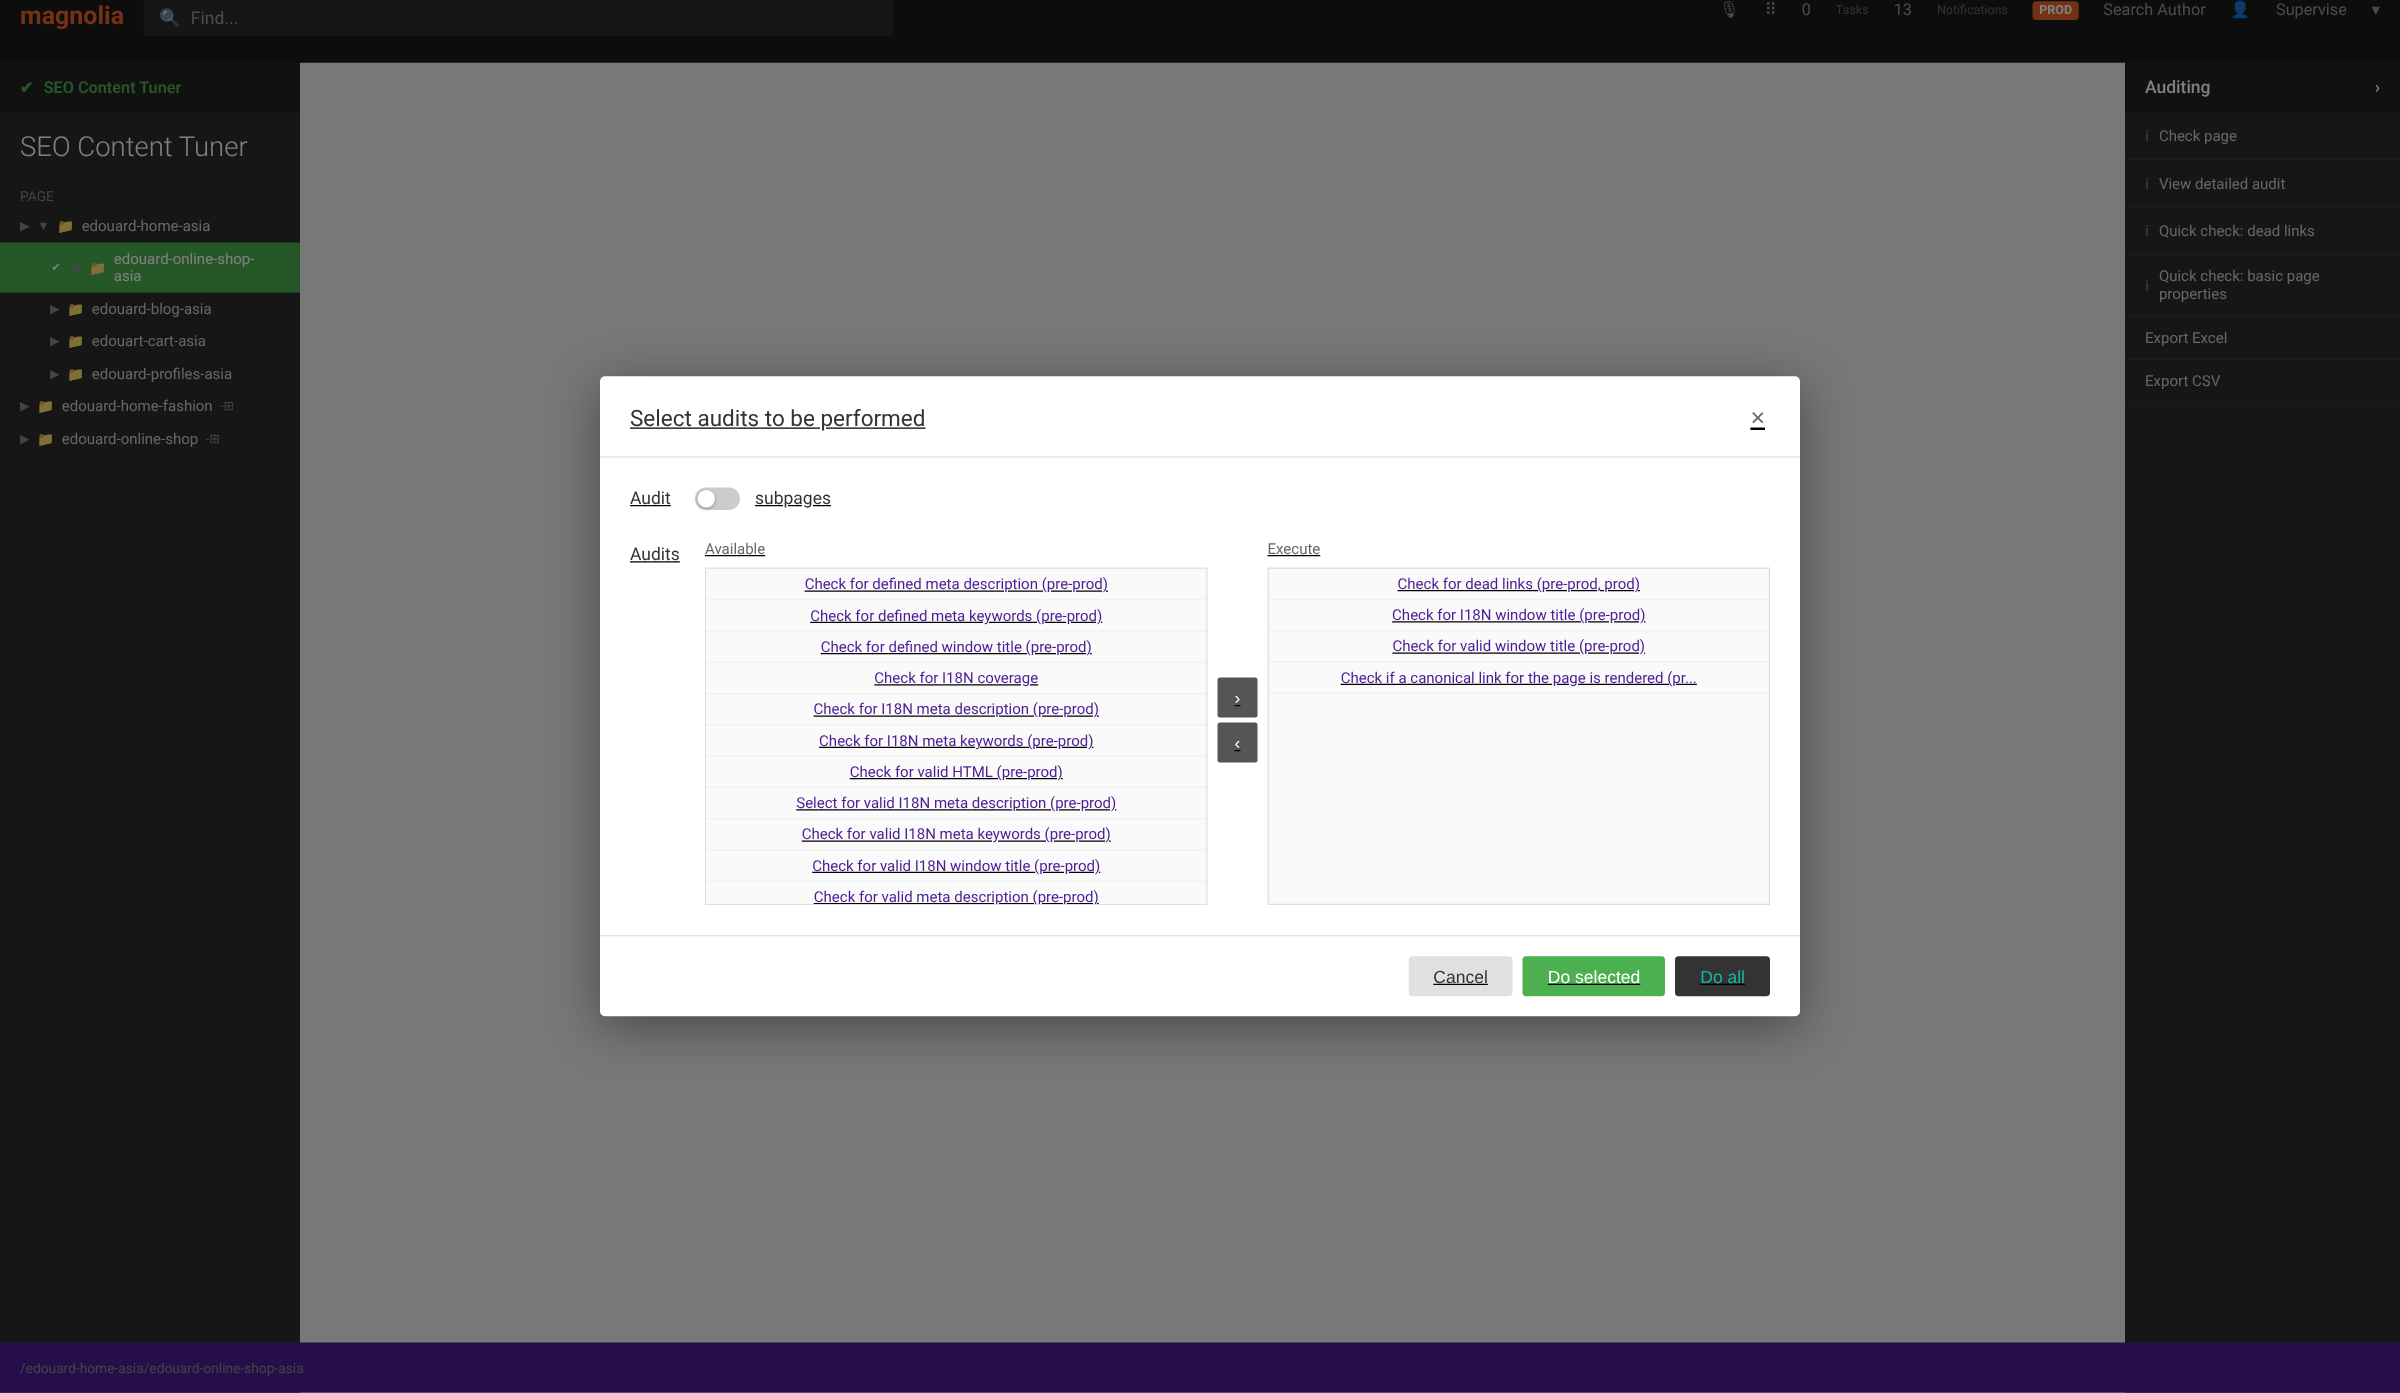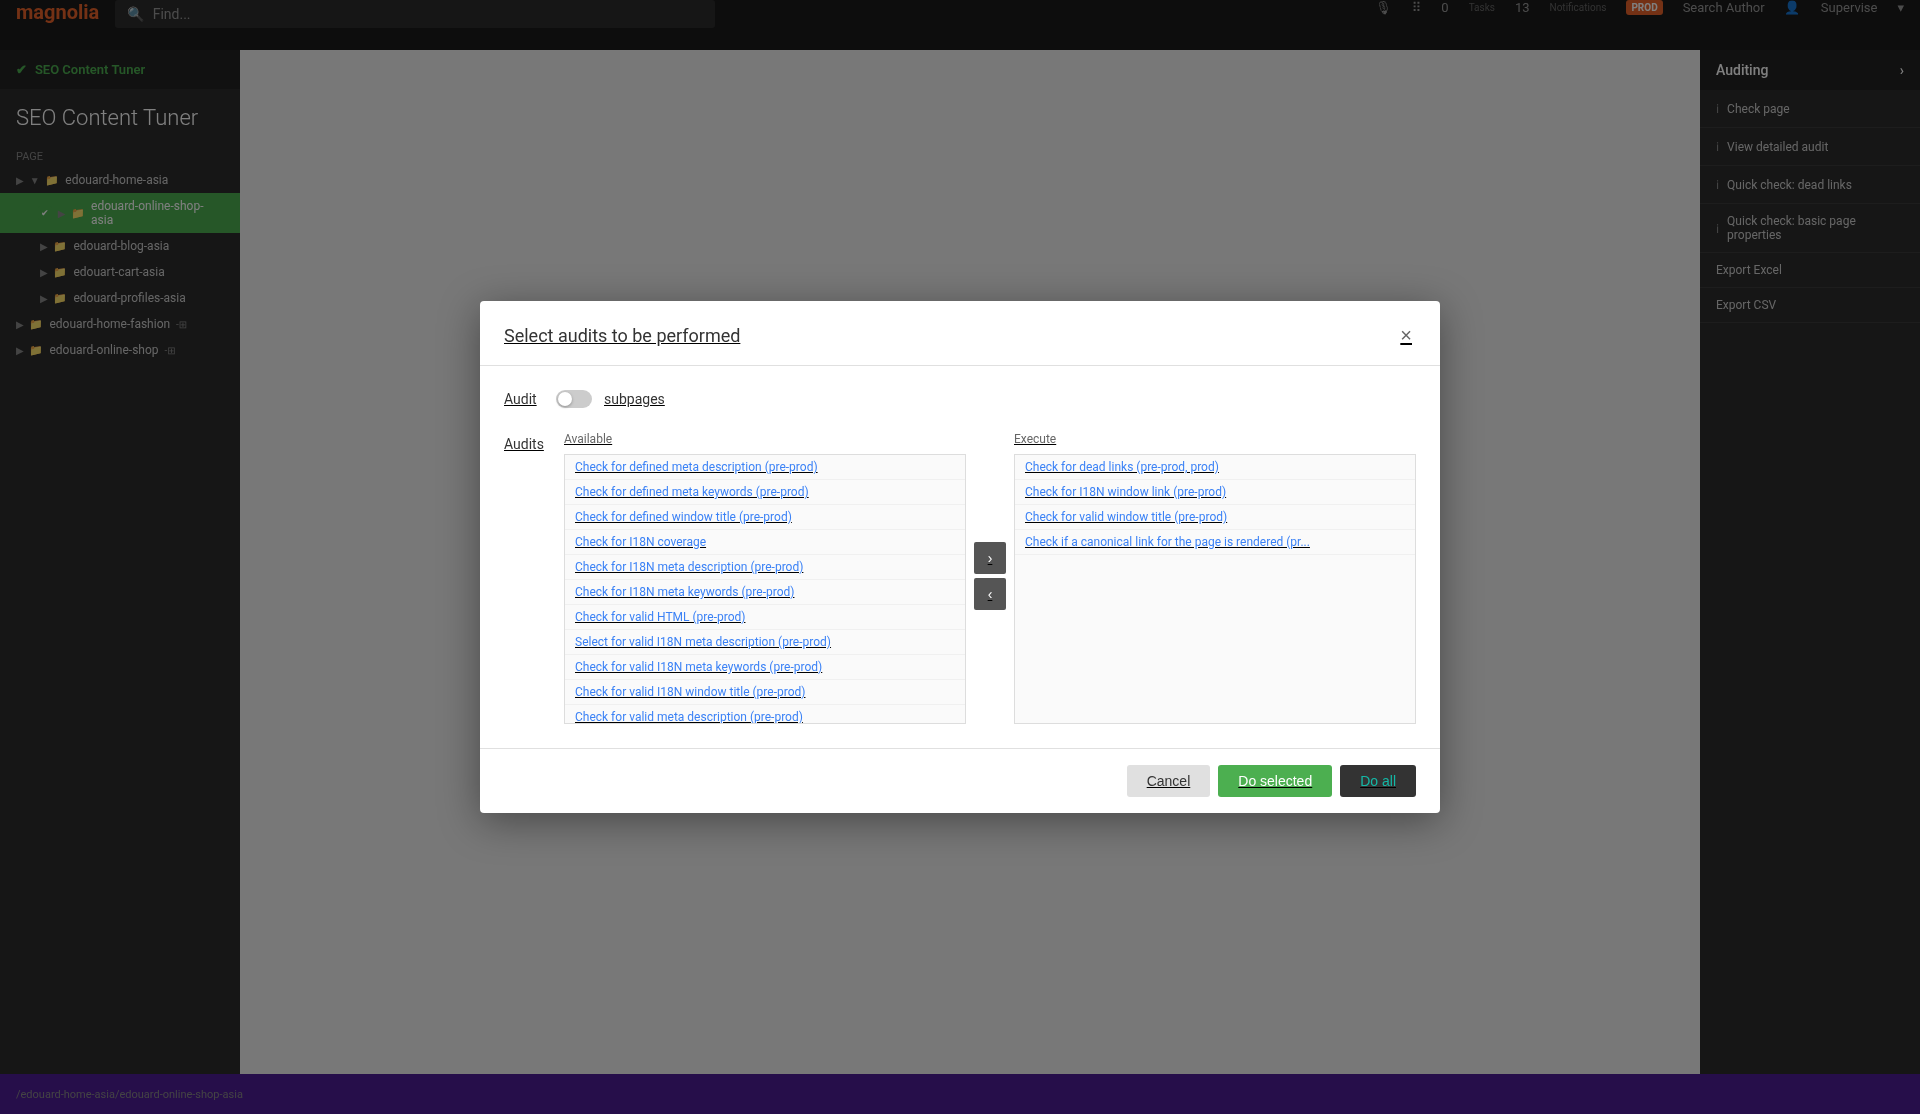--- a/index.html
+++ b/index.html
@@ -86,21 +86,21 @@
     .audits-label { font-size: 14px; color: #333; min-width: 60px; margin-top: 8px; }
 
     
     .transfer-container { display: flex; align-items: center; gap: 8px; flex: 1; }
     .transfer-list-wrapper { display: flex; flex-direction: column; gap: 4px; flex: 1; }
     .transfer-list-header { font-size: 12px; color: #666; padding: 4px 0; }
     .transfer-list {
       border: 1px solid #ddd; background: #fafafa; min-height: 270px; max-height: 270px;
       overflow-y: auto; font-size: 12px;
     }
-    .transfer-item { padding: 5px 10px; cursor: pointer; border-bottom: 1px solid #f0f0f0; color: #3b82f6; white-space: nowrap; overflow: hidden; text-overflow: ellipsis; }
+    .transfer-item { padding: 5px 10px; cursor: pointer; border-bottom: 1px solid #f0f0f0; color: #4c1d95; white-space: nowrap; overflow: hidden; text-overflow: ellipsis; text-align: center; }
 
     .transfer-buttons { display: flex; flex-direction: column; gap: 4px; }
     .transfer-btn {
       width: 32px; height: 32px; background: #555; color: white; border: none;
       cursor: pointer; font-size: 14px; display: flex; align-items: center; justify-content: center;
       border-radius: 2px;
     }
 
     
     .dialog-footer {
@@ -274,21 +274,21 @@
 
           <div class="transfer-buttons">
             <button class="transfer-btn">›</button>
             <button class="transfer-btn">‹</button>
           </div>
 
           <div class="transfer-list-wrapper">
             <div class="transfer-list-header">Execute</div>
             <div class="transfer-list" id="execute-list">
             <div class="transfer-item">Check for dead links (pre-prod, prod)</div>
-                <div class="transfer-item">Check for I18N window link (pre-prod)</div>
+                <div class="transfer-item">Check for I18N window title (pre-prod)</div>
                 <div class="transfer-item">Check for valid window title (pre-prod)</div>
                 <div class="transfer-item">Check if a canonical link for the page is rendered (pr...</div>
               </div>
           </div>
 
         </div>
       </div>
 
     </div>
 

